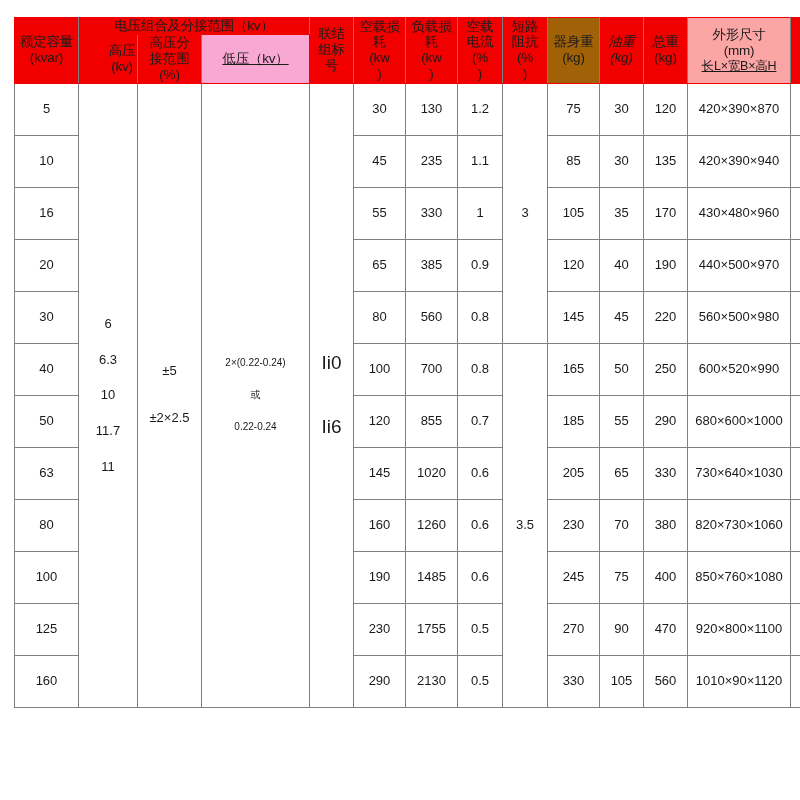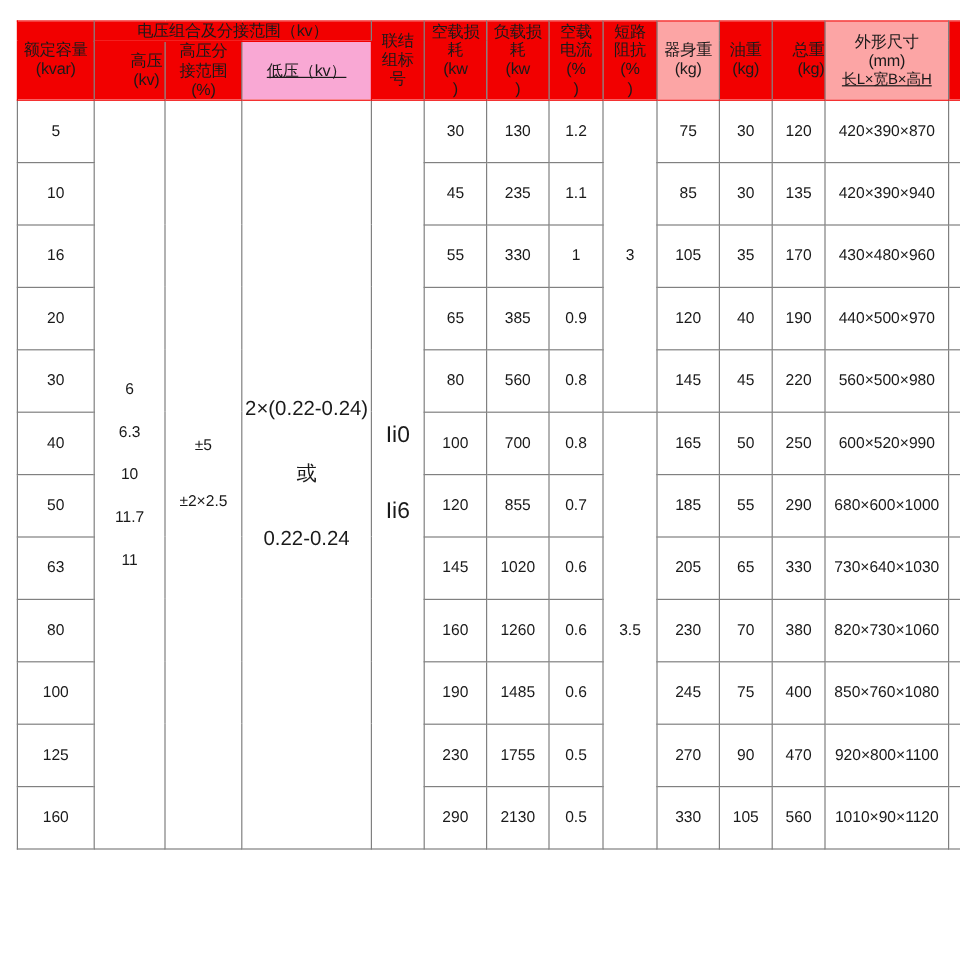--- a/index.html
+++ b/index.html
@@ -57,21 +57,21 @@
     background: #ffffff;
     line-height: 1.25;
   }
   tbody td.cap { font-size: 13px; }
   tbody td.stack {
     vertical-align: middle;
     line-height: 2.75;
     font-size: 13px;
   }
   tbody td.stack .ln { display: block; }
-  tbody td.lv { line-height: 3.2; font-size: 17px; }
+  tbody td.lv { line-height: 3.2; font-size: 10px; }
   tbody td.lv .ln { display: block; }
   tbody td.tap { line-height: 3.6; font-size: 13px; }
   tbody td.tap .ln { display: block; }
   tbody td.conn { line-height: 3.4; font-size: 19px; }
   tbody td.conn .ln { display: block; }
   tbody td.dim { font-size: 13px; white-space: nowrap; }
   tbody td.mount { font-size: 13px; white-space: nowrap; }
 </style>
 </head>
 <body>
@@ -124,29 +124,29 @@
         <span class="sub">电流</span>
         <span class="sub">(%</span>
         <span class="sub">)</span>
       </td>
       <td rowspan="2" style="background: rgb(242, 0, 0); border-top-color: rgb(242, 0, 0); border-bottom-color: rgb(242, 0, 0); border-left-color: rgb(242, 0, 0);">
         <span class="sub">短路</span>
         <span class="sub">阻抗</span>
         <span class="sub">(%</span>
         <span class="sub">)</span>
       </td>
-      <td rowspan="2" style="background: #fca5a5; border-top-color: rgb(242, 0, 0); border-bottom-color: rgb(242, 0, 0); border-left-color: rgb(242, 0, 0); margin-left: 48px;">
+      <td rowspan="2" style="background: #a16207; border-top-color: rgb(242, 0, 0); border-bottom-color: rgb(242, 0, 0); border-left-color: rgb(242, 0, 0); margin-left: 48px;">
         <span class="sub">器身重</span>
         <span class="sub">(kg)</span>
       </td>
-      <td rowspan="2" style="background: rgb(242, 0, 0); border-top-color: rgb(242, 0, 0); border-bottom-color: rgb(242, 0, 0); border-left-color: rgb(242, 0, 0);">
+      <td rowspan="2" style="background: rgb(242, 0, 0); border-top-color: rgb(242, 0, 0); border-bottom-color: rgb(242, 0, 0); border-left-color: rgb(242, 0, 0); font-style: italic;">
         <span class="sub">油重</span>
         <span class="sub">(kg)</span>
       </td>
-      <td rowspan="2" style="background: rgb(242, 0, 0); border-top-color: rgb(242, 0, 0); border-bottom-color: rgb(242, 0, 0); border-left-color: rgb(242, 0, 0); text-align: right;">
+      <td rowspan="2" style="background: rgb(242, 0, 0); border-top-color: rgb(242, 0, 0); border-bottom-color: rgb(242, 0, 0); border-left-color: rgb(242, 0, 0);">
         <span class="sub">总重</span>
         <span class="sub">(kg)</span>
       </td>
       <td rowspan="2" style="background: #fca5a5; border-top-color: rgb(242, 0, 0); border-bottom-color: rgb(242, 0, 0); border-left-color: rgb(242, 0, 0);">
         <span class="sub">外形尺寸</span>
         <span class="sub">(mm)</span>
         <span class="dim-line">长L×宽B×高H</span>
       </td>
       <td rowspan="2" class="last-col" style="background: rgb(242, 0, 0); border-top-color: rgb(242, 0, 0); border-bottom-color: rgb(242, 0, 0); border-left-color: rgb(242, 0, 0);">
         <span class="sub">安装尺寸</span>

